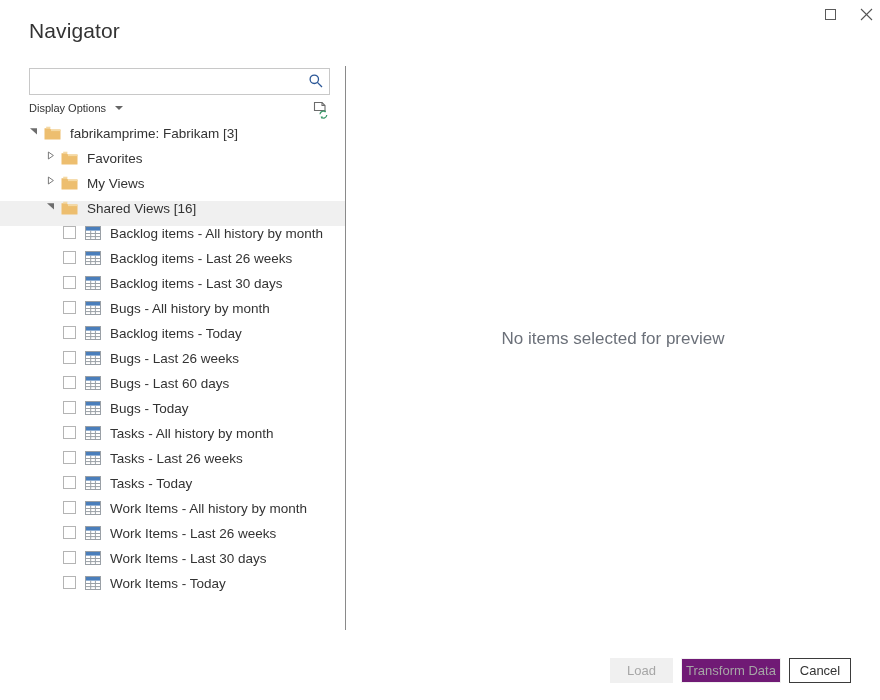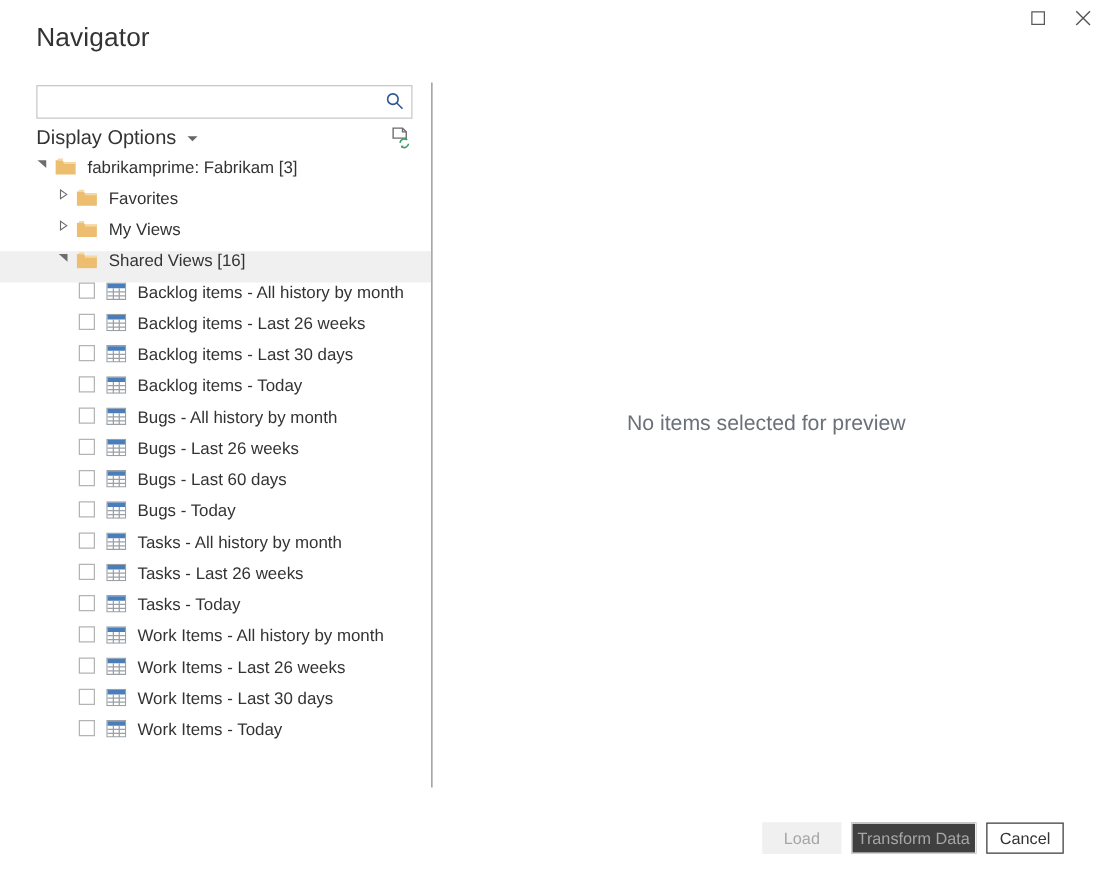--- a/index.html
+++ b/index.html
@@ -81,21 +81,21 @@
     position: absolute;
     right: 6px; top: 5px;
     width: 16px; height: 16px;
     pointer-events: none;
   }
 
   
   #display-options-button {
     position: absolute;
     left: 29px; top: 102px;
-    font-size: 16px;
+    font-size: 11px;
     color: #333333;
     cursor: default;
     white-space: nowrap;
     display: flex;
     align-items: center;
   }
   #display-options-caret {
     display: inline-block;
     margin-left: 9px;
     width: 0; height: 0;
@@ -203,21 +203,21 @@
     background: #ffffff;
   }
   #load-button {
     left: 610px; width: 63px;
     background: #f0f0f0;
     border: 1px solid #f0f0f0;
     color: #a6a6a6;
   }
   #transform-data-button {
     left: 681px; width: 100px;
-    background: #404040;
+    background: #701a75;
     border: 1px solid #f0f0f0;
     color: #a6a6a6;
   }
   #cancel-button {
     left: 789px; width: 62px;
     background: #ffffff;
     border: 1px solid #3b3b3b;
     color: #333333;
   }
 </style>
@@ -350,33 +350,33 @@
       <div class="tree-row lvl2">
         <span class="item-checkbox"></span>
         <svg class="table-icon" viewBox="0 0 16 14">
           <rect x="0.5" y="0.5" width="15" height="13" fill="#ffffff" stroke="#9aa0a6" stroke-width="1"></rect>
           <rect x="1" y="1" width="14" height="3.6" fill="#4a7ebb"></rect>
           <line x1="1" y1="7.5" x2="15" y2="7.5" stroke="#9aa0a6" stroke-width="1"></line>
           <line x1="1" y1="10.6" x2="15" y2="10.6" stroke="#9aa0a6" stroke-width="1"></line>
           <line x1="5.7" y1="4.6" x2="5.7" y2="13.5" stroke="#9aa0a6" stroke-width="1"></line>
           <line x1="10.4" y1="4.6" x2="10.4" y2="13.5" stroke="#9aa0a6" stroke-width="1"></line>
         </svg>
+        <span class="tree-label">Bugs - All history by month</span>
+      </div>
+      <div class="tree-row lvl2">
+        <span class="item-checkbox"></span>
+        <svg class="table-icon" viewBox="0 0 16 14">
+          <rect x="0.5" y="0.5" width="15" height="13" fill="#ffffff" stroke="#9aa0a6" stroke-width="1"></rect>
+          <rect x="1" y="1" width="14" height="3.6" fill="#4a7ebb"></rect>
+          <line x1="1" y1="7.5" x2="15" y2="7.5" stroke="#9aa0a6" stroke-width="1"></line>
+          <line x1="1" y1="10.6" x2="15" y2="10.6" stroke="#9aa0a6" stroke-width="1"></line>
+          <line x1="5.7" y1="4.6" x2="5.7" y2="13.5" stroke="#9aa0a6" stroke-width="1"></line>
+          <line x1="10.4" y1="4.6" x2="10.4" y2="13.5" stroke="#9aa0a6" stroke-width="1"></line>
+        </svg>
         <span class="tree-label">Backlog items - Today</span>
-      </div>
-      <div class="tree-row lvl2">
-        <span class="item-checkbox"></span>
-        <svg class="table-icon" viewBox="0 0 16 14">
-          <rect x="0.5" y="0.5" width="15" height="13" fill="#ffffff" stroke="#9aa0a6" stroke-width="1"></rect>
-          <rect x="1" y="1" width="14" height="3.6" fill="#4a7ebb"></rect>
-          <line x1="1" y1="7.5" x2="15" y2="7.5" stroke="#9aa0a6" stroke-width="1"></line>
-          <line x1="1" y1="10.6" x2="15" y2="10.6" stroke="#9aa0a6" stroke-width="1"></line>
-          <line x1="5.7" y1="4.6" x2="5.7" y2="13.5" stroke="#9aa0a6" stroke-width="1"></line>
-          <line x1="10.4" y1="4.6" x2="10.4" y2="13.5" stroke="#9aa0a6" stroke-width="1"></line>
-        </svg>
-        <span class="tree-label">Bugs - All history by month</span>
       </div>
       <div class="tree-row lvl2">
         <span class="item-checkbox"></span>
         <svg class="table-icon" viewBox="0 0 16 14">
           <rect x="0.5" y="0.5" width="15" height="13" fill="#ffffff" stroke="#9aa0a6" stroke-width="1"></rect>
           <rect x="1" y="1" width="14" height="3.6" fill="#4a7ebb"></rect>
           <line x1="1" y1="7.5" x2="15" y2="7.5" stroke="#9aa0a6" stroke-width="1"></line>
           <line x1="1" y1="10.6" x2="15" y2="10.6" stroke="#9aa0a6" stroke-width="1"></line>
           <line x1="5.7" y1="4.6" x2="5.7" y2="13.5" stroke="#9aa0a6" stroke-width="1"></line>
           <line x1="10.4" y1="4.6" x2="10.4" y2="13.5" stroke="#9aa0a6" stroke-width="1"></line>

